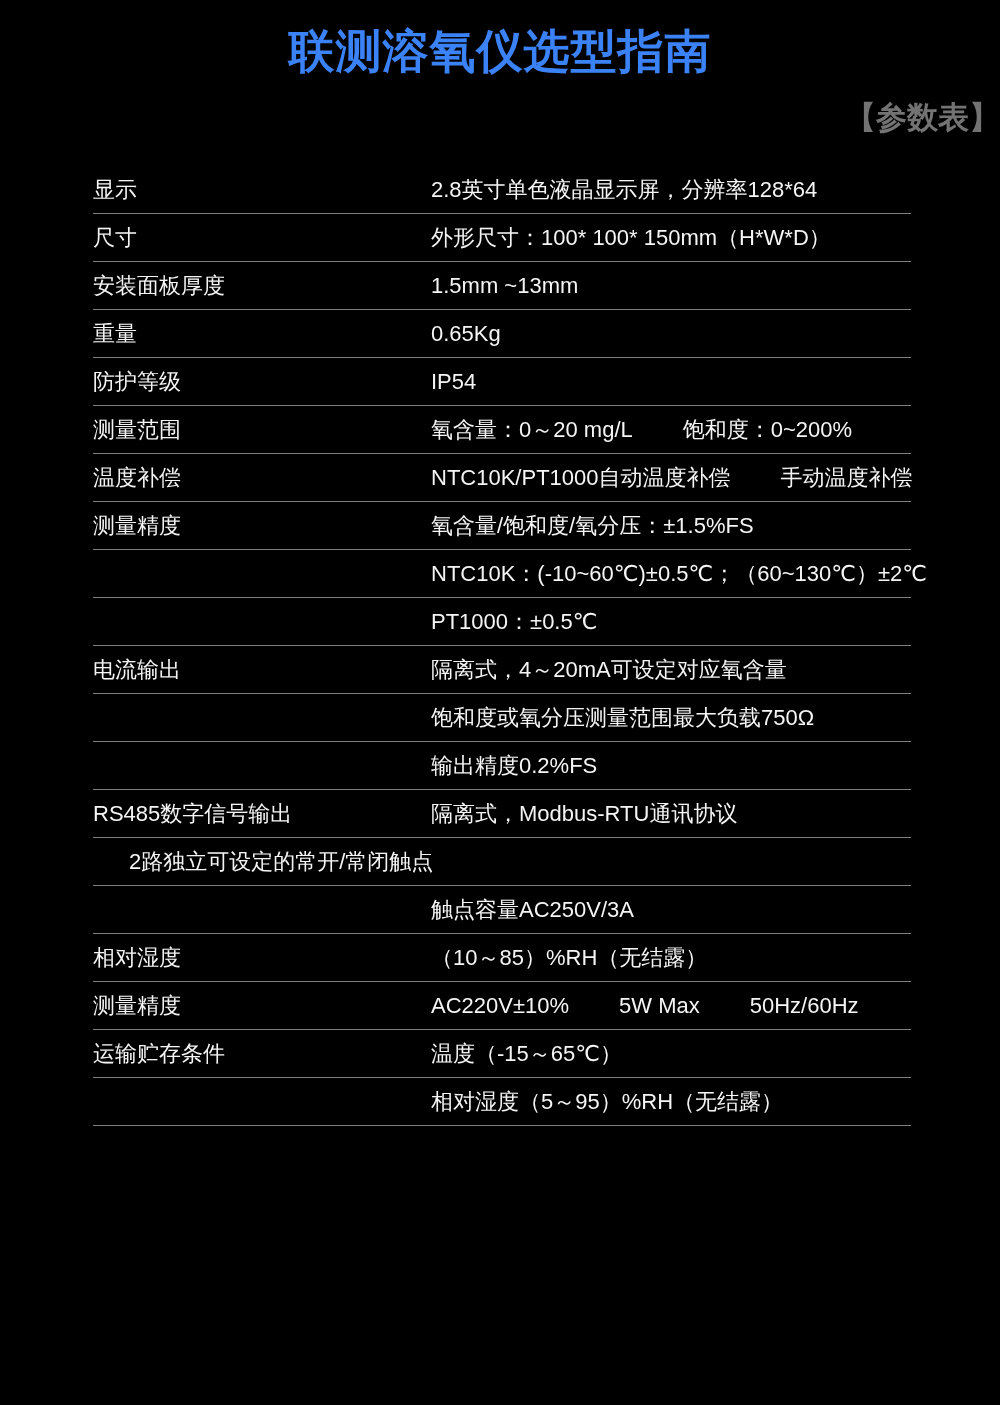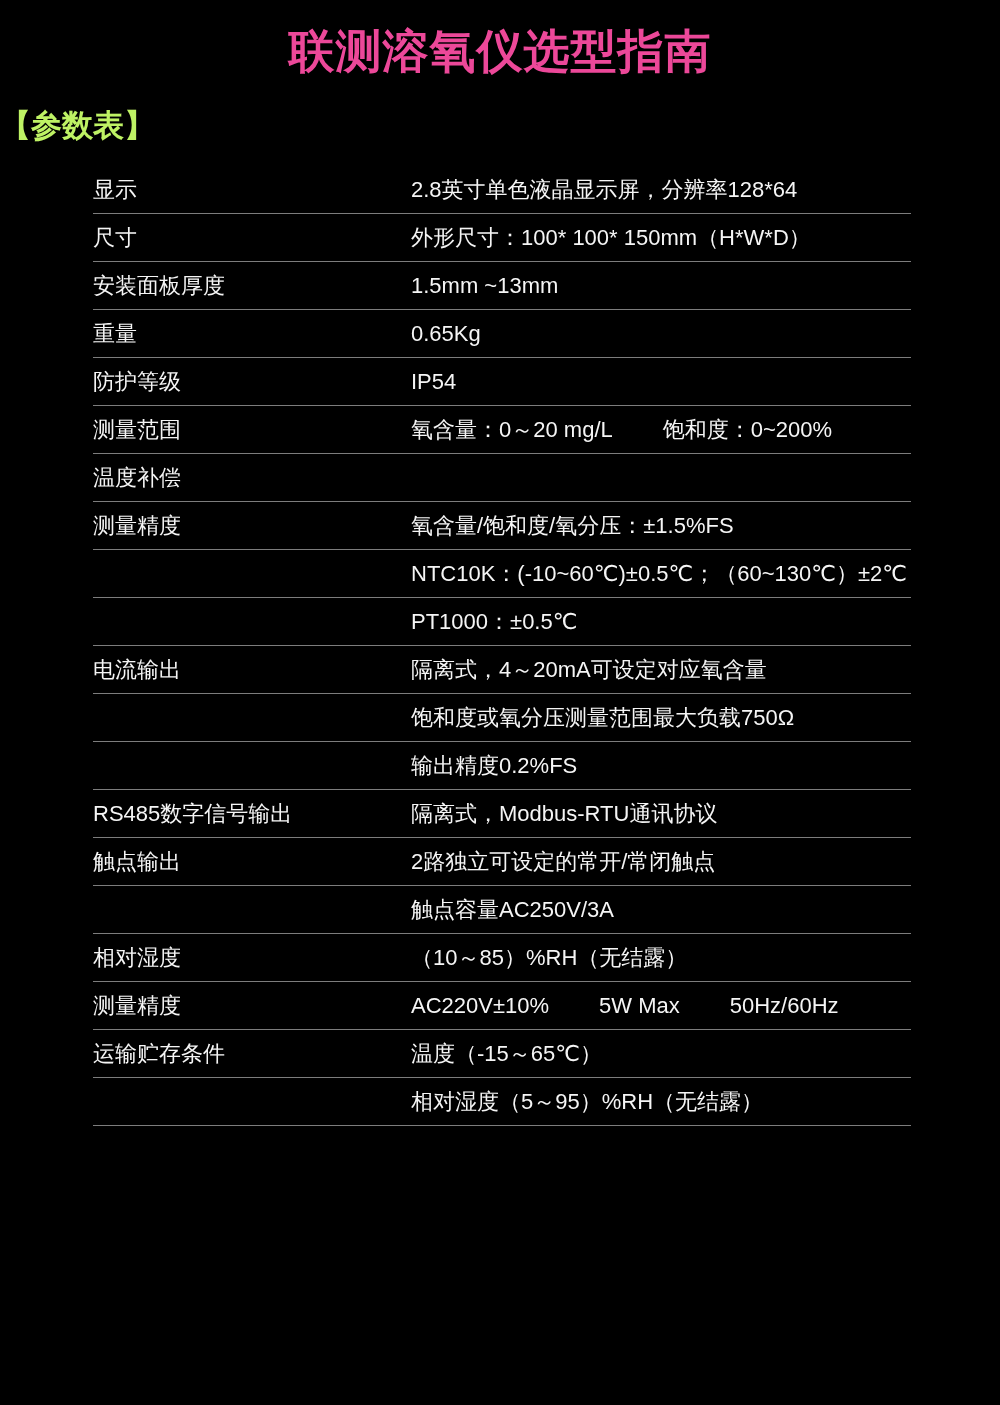--- a/index.html
+++ b/index.html
@@ -13,41 +13,42 @@
     overflow: hidden;
   }
   .title {
     margin: 0;
     padding-top: 25px;
     text-align: center;
     font-size: 46px;
     line-height: 52px;
     font-weight: 700;
     letter-spacing: 1px;
-    color: #ec4899;
+    color: #3b82f6;
   }
   .subtitle {
-    margin-top: 31px;
-    text-align: left;
+    margin-top: 23px;
+    text-align: right;
     font-size: 31px;
     line-height: 36px;
     font-weight: 600;
-    color: #bef264;
+    color: #737373;
   }
   .spec-table {
     position: absolute;
     left: 93px;
     top: 166px;
     width: 818px;
   }
   .row {
     display: flex;
     align-items: center;
     height: 47px;
     border-bottom: 1px solid #7d7d7d;
+    gap: 20px;
   }
   .cell { font-size: 22px; line-height: 26px; white-space: nowrap; }
   .cell.label { flex: 0 0 282px; width: 282px; }
   .cell.value { flex: 1 1 auto; display: flex; align-items: center; margin-left: 36px; }
   .seg { display: inline-block; }
   .seg + .seg { margin-left: 50px; }
   
   .row[data-row-id="measure-range-b"] .seg:nth-child(2) {
     font-family: "DejaVu Serif", "Liberation Serif", serif;
   }
@@ -91,20 +92,24 @@
       </div>
       <div class="row" data-row-id="measure-range-a">
         <div class="cell label">测量范围</div>
         <div class="cell value">
           <span class="seg">氧含量：0～20 mg/L</span>
           <span class="seg">饱和度：0~200%</span>
         </div>
       </div>
       <div class="row" data-row-id="temp-compensation">
         <div class="cell label">温度补偿</div>
+        <div class="cell value">
+          <span class="seg">NTC10K/PT1000自动温度补偿</span>
+          <span class="seg">手动温度补偿</span>
+        </div>
       </div>
       <div class="row" data-row-id="accuracy-a">
         <div class="cell label">测量精度</div>
         <div class="cell value">
           <span class="seg">氧含量/饱和度/氧分压：±1.5%FS</span>
         </div>
       </div>
       <div class="row" data-row-id="accuracy-b">
         <div class="cell label"></div>
         <div class="cell value">
@@ -135,21 +140,20 @@
           <span class="seg">输出精度0.2%FS</span>
         </div>
       </div>
       <div class="row" data-row-id="rs485-output">
         <div class="cell label">RS485数字信号输出</div>
         <div class="cell value">
           <span class="seg">隔离式，Modbus-RTU通讯协议</span>
         </div>
       </div>
       <div class="row" data-row-id="contact-output-a">
-        <div class="cell label">触点输出</div>
         <div class="cell value">
           <span class="seg">2路独立可设定的常开/常闭触点</span>
         </div>
       </div>
       <div class="row" data-row-id="contact-output-b">
         <div class="cell label"></div>
         <div class="cell value">
           <span class="seg">触点容量AC250V/3A</span>
         </div>
       </div>

